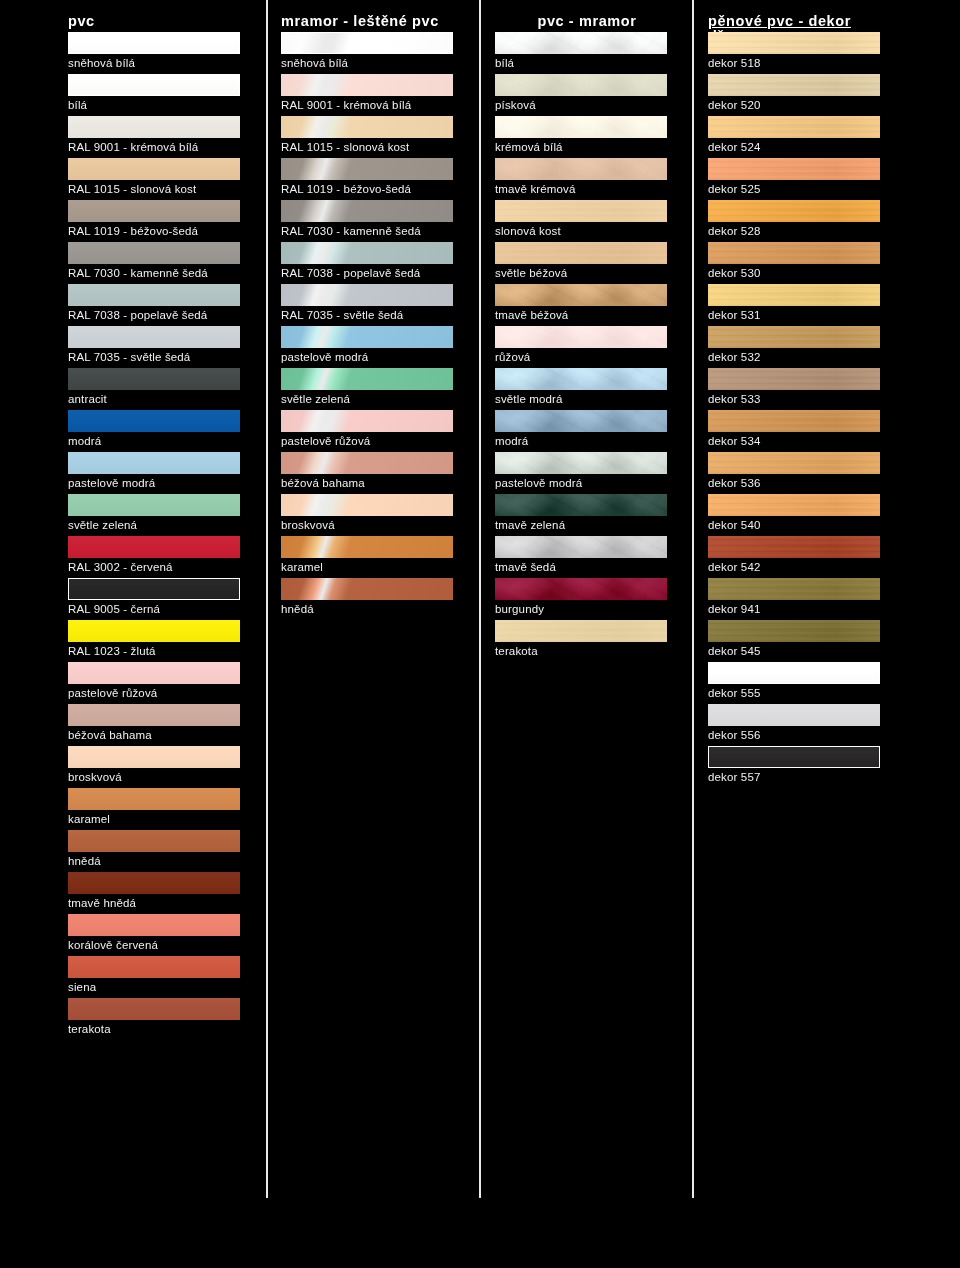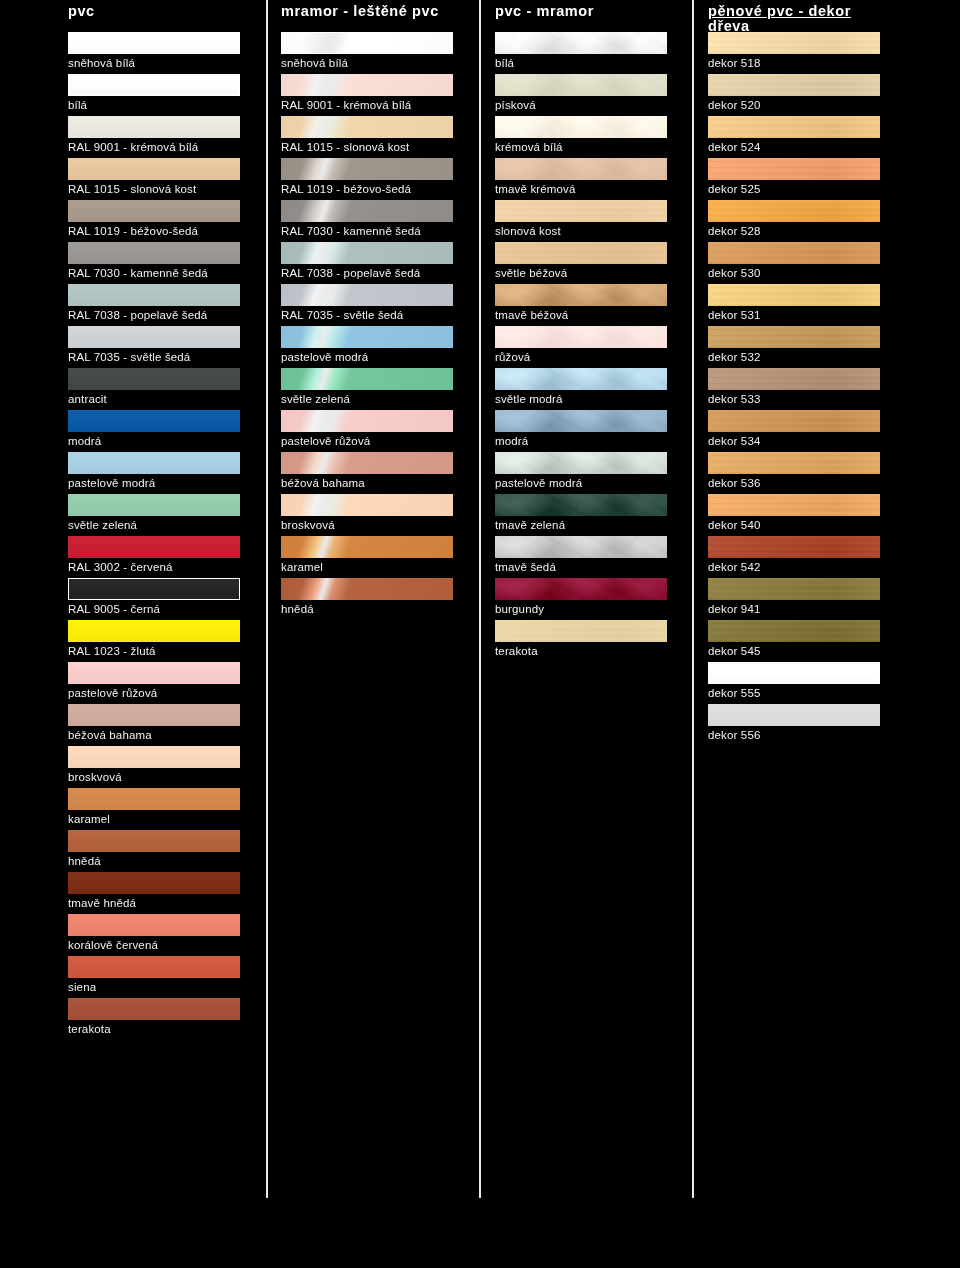--- a/index.html
+++ b/index.html
@@ -8,26 +8,26 @@
     width:960px; height:1268px;
     font-family:"Liberation Sans", sans-serif;
     color:#fff; position:relative; overflow:hidden;
   }
   .sheet{ position:absolute; inset:0; background:#000; }
 
   
   .col{ position:absolute; top:0; }
   .col-0{ left:68px;  width:184px; }
   .col-1{ left:281px; width:184px; }
-  .col-2{ left:495px; width:184px; }
+  .col-2{ left:495px; width:184px;text-align:center; }
   .col-3{ left:708px; width:184px;text-decoration:underline; }
 
   .col-head{
     font-size:14.5px; font-weight:bold; letter-spacing:.6px;
-    line-height:15px; padding-top:4px; height:26px;
+    line-height:15px; padding-top:14px; height:26px;
     white-space:pre-line;
   }
 
   .rows{ position:absolute; left:0; right:12px; top:32px; }
 
   .row{ position:relative; height:42px; }
   .chip{
     position:absolute; left:0; top:0;
     width:100%; height:22px;
     background:#111;
@@ -353,16 +353,20 @@
           <div class="lbl">dekor 545</div>
         </div>
         <div class="row">
           <div class="chip bordered" style="background: linear-gradient(rgb(255, 255, 255) 0%, rgb(255, 255, 255) 45%, rgb(250, 250, 250) 100%);"></div>
           <div class="lbl">dekor 555</div>
         </div>
         <div class="row">
           <div class="chip" style="background: linear-gradient(rgb(224, 224, 226) 0%, rgb(220, 220, 222) 45%, rgb(215, 215, 217) 100%);"></div>
           <div class="lbl">dekor 556</div>
         </div>
+        <div class="row">
+          <div class="chip bordered" style="background: linear-gradient(rgb(47, 44, 45) 0%, rgb(43, 40, 41) 45%, rgb(38, 35, 36) 100%);"></div>
+          <div class="lbl">dekor 557</div>
+        </div>
       </div>
   </div>
 
 </div>
 
 </body></html>

